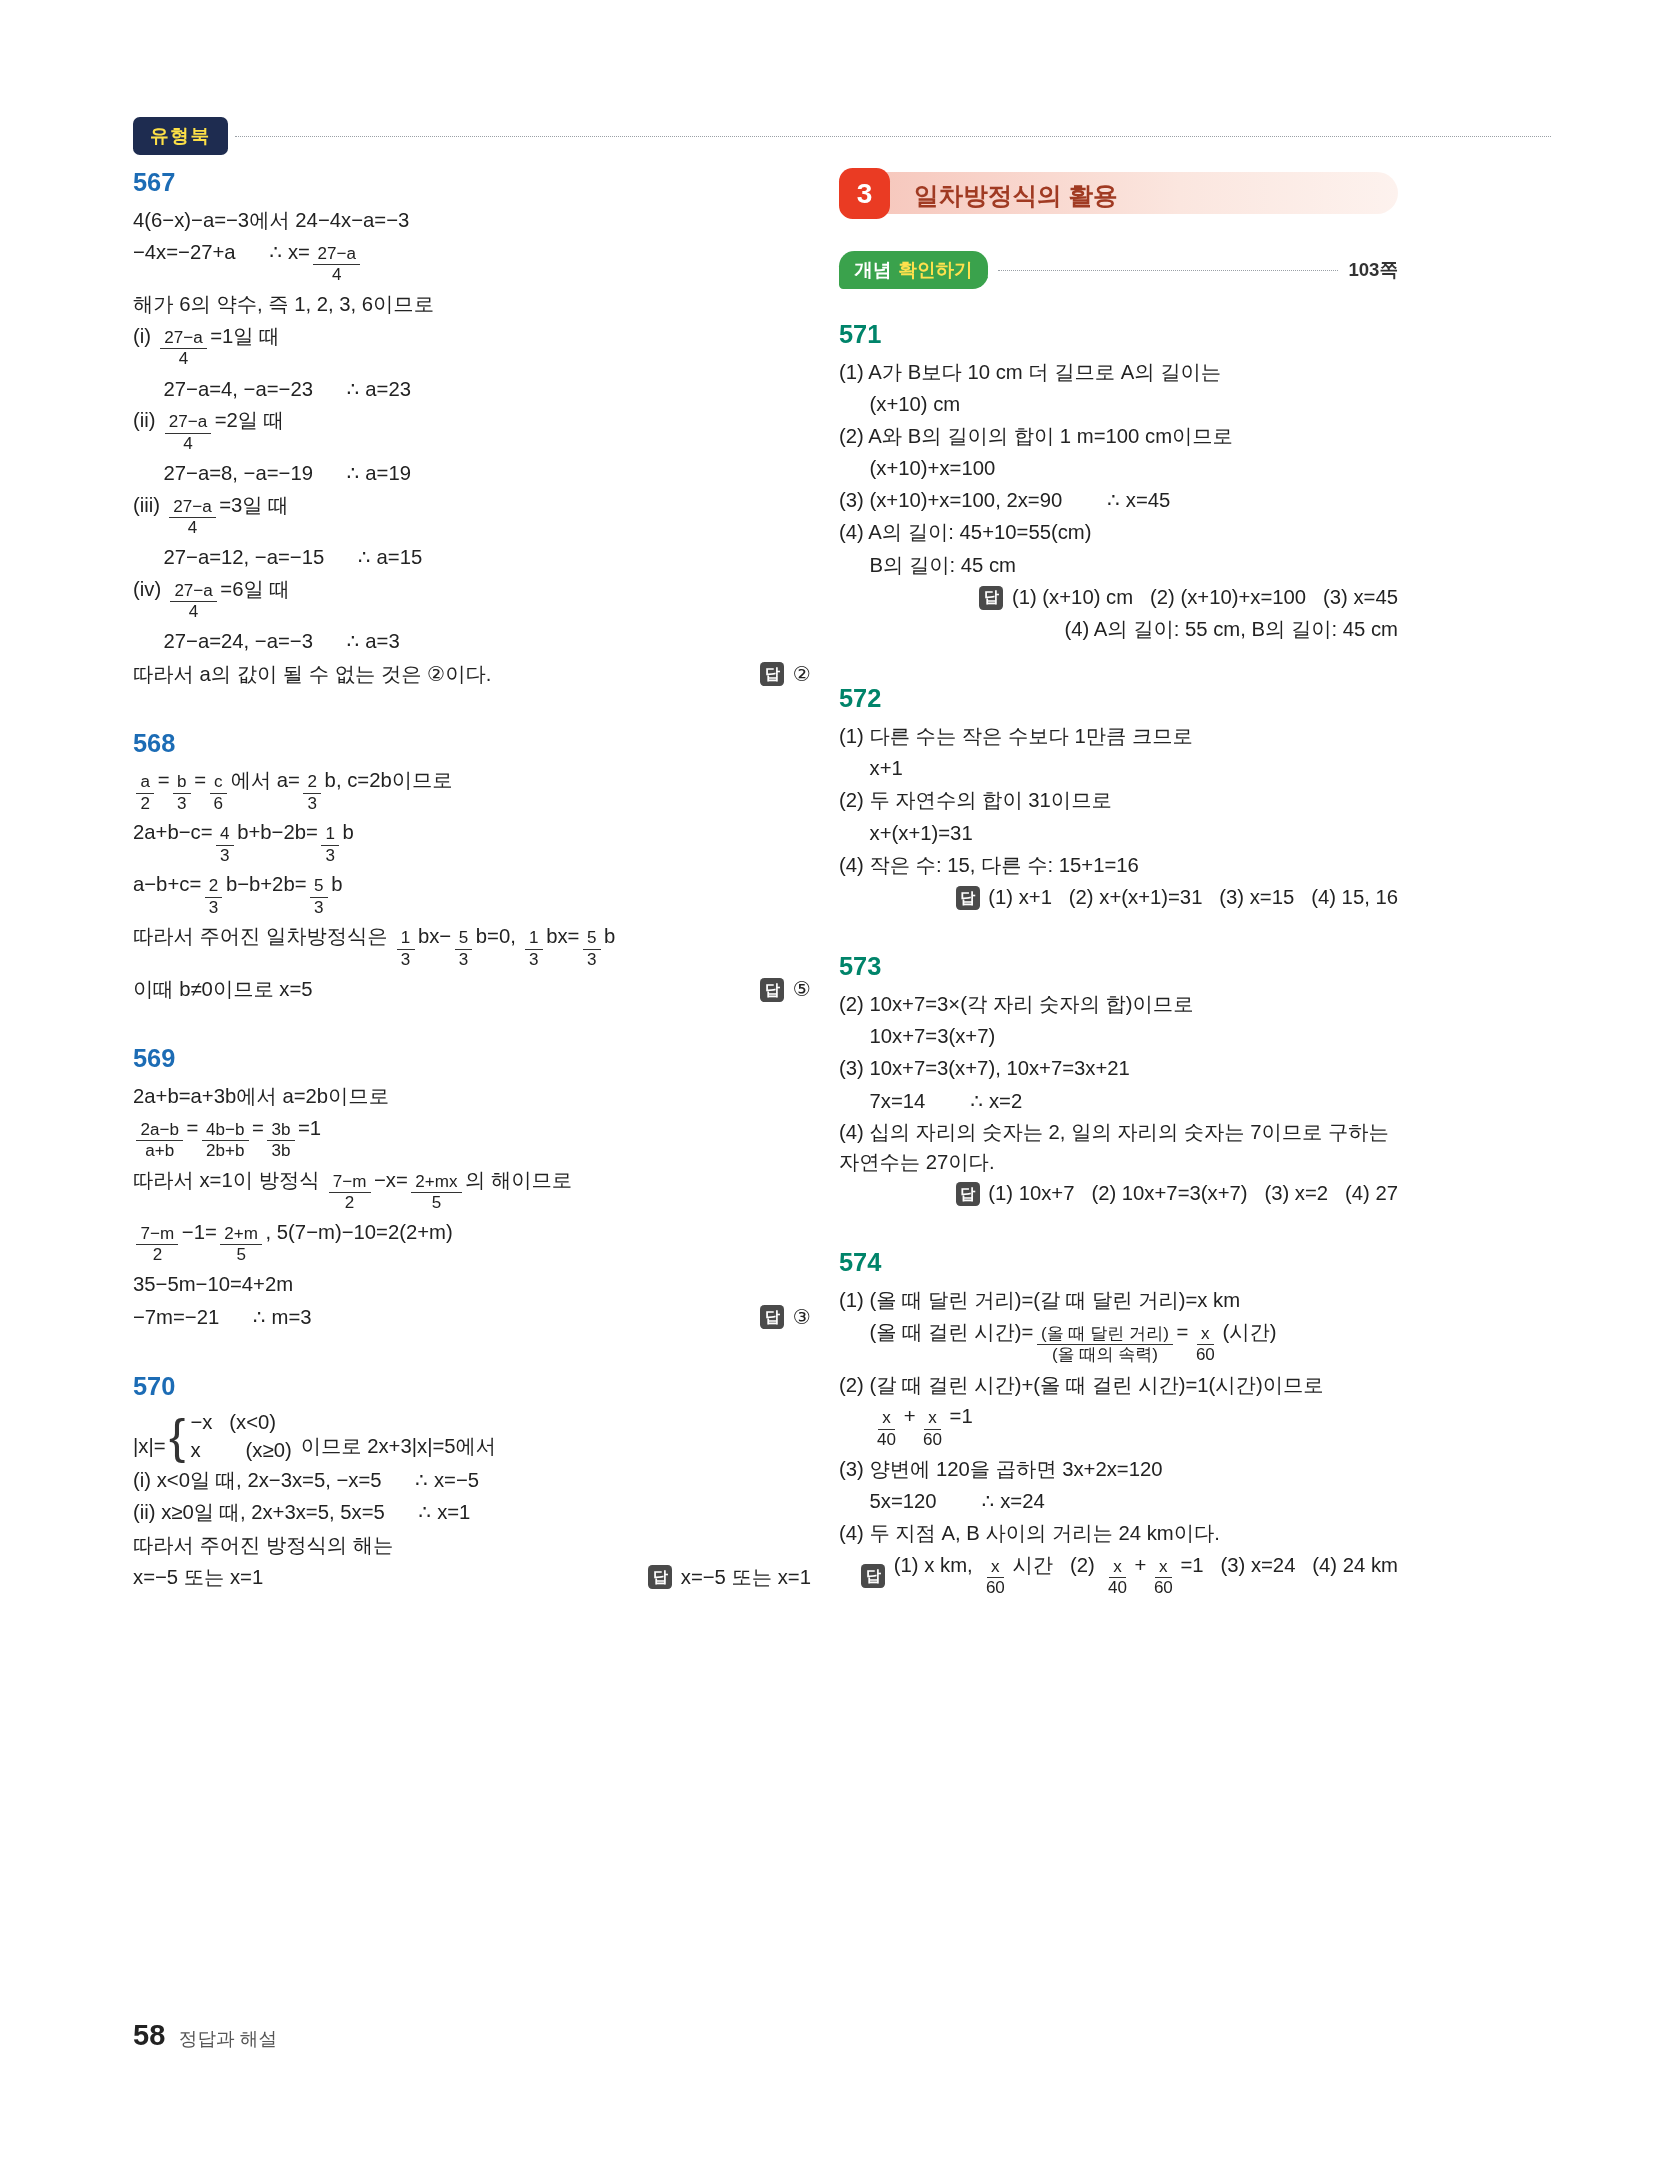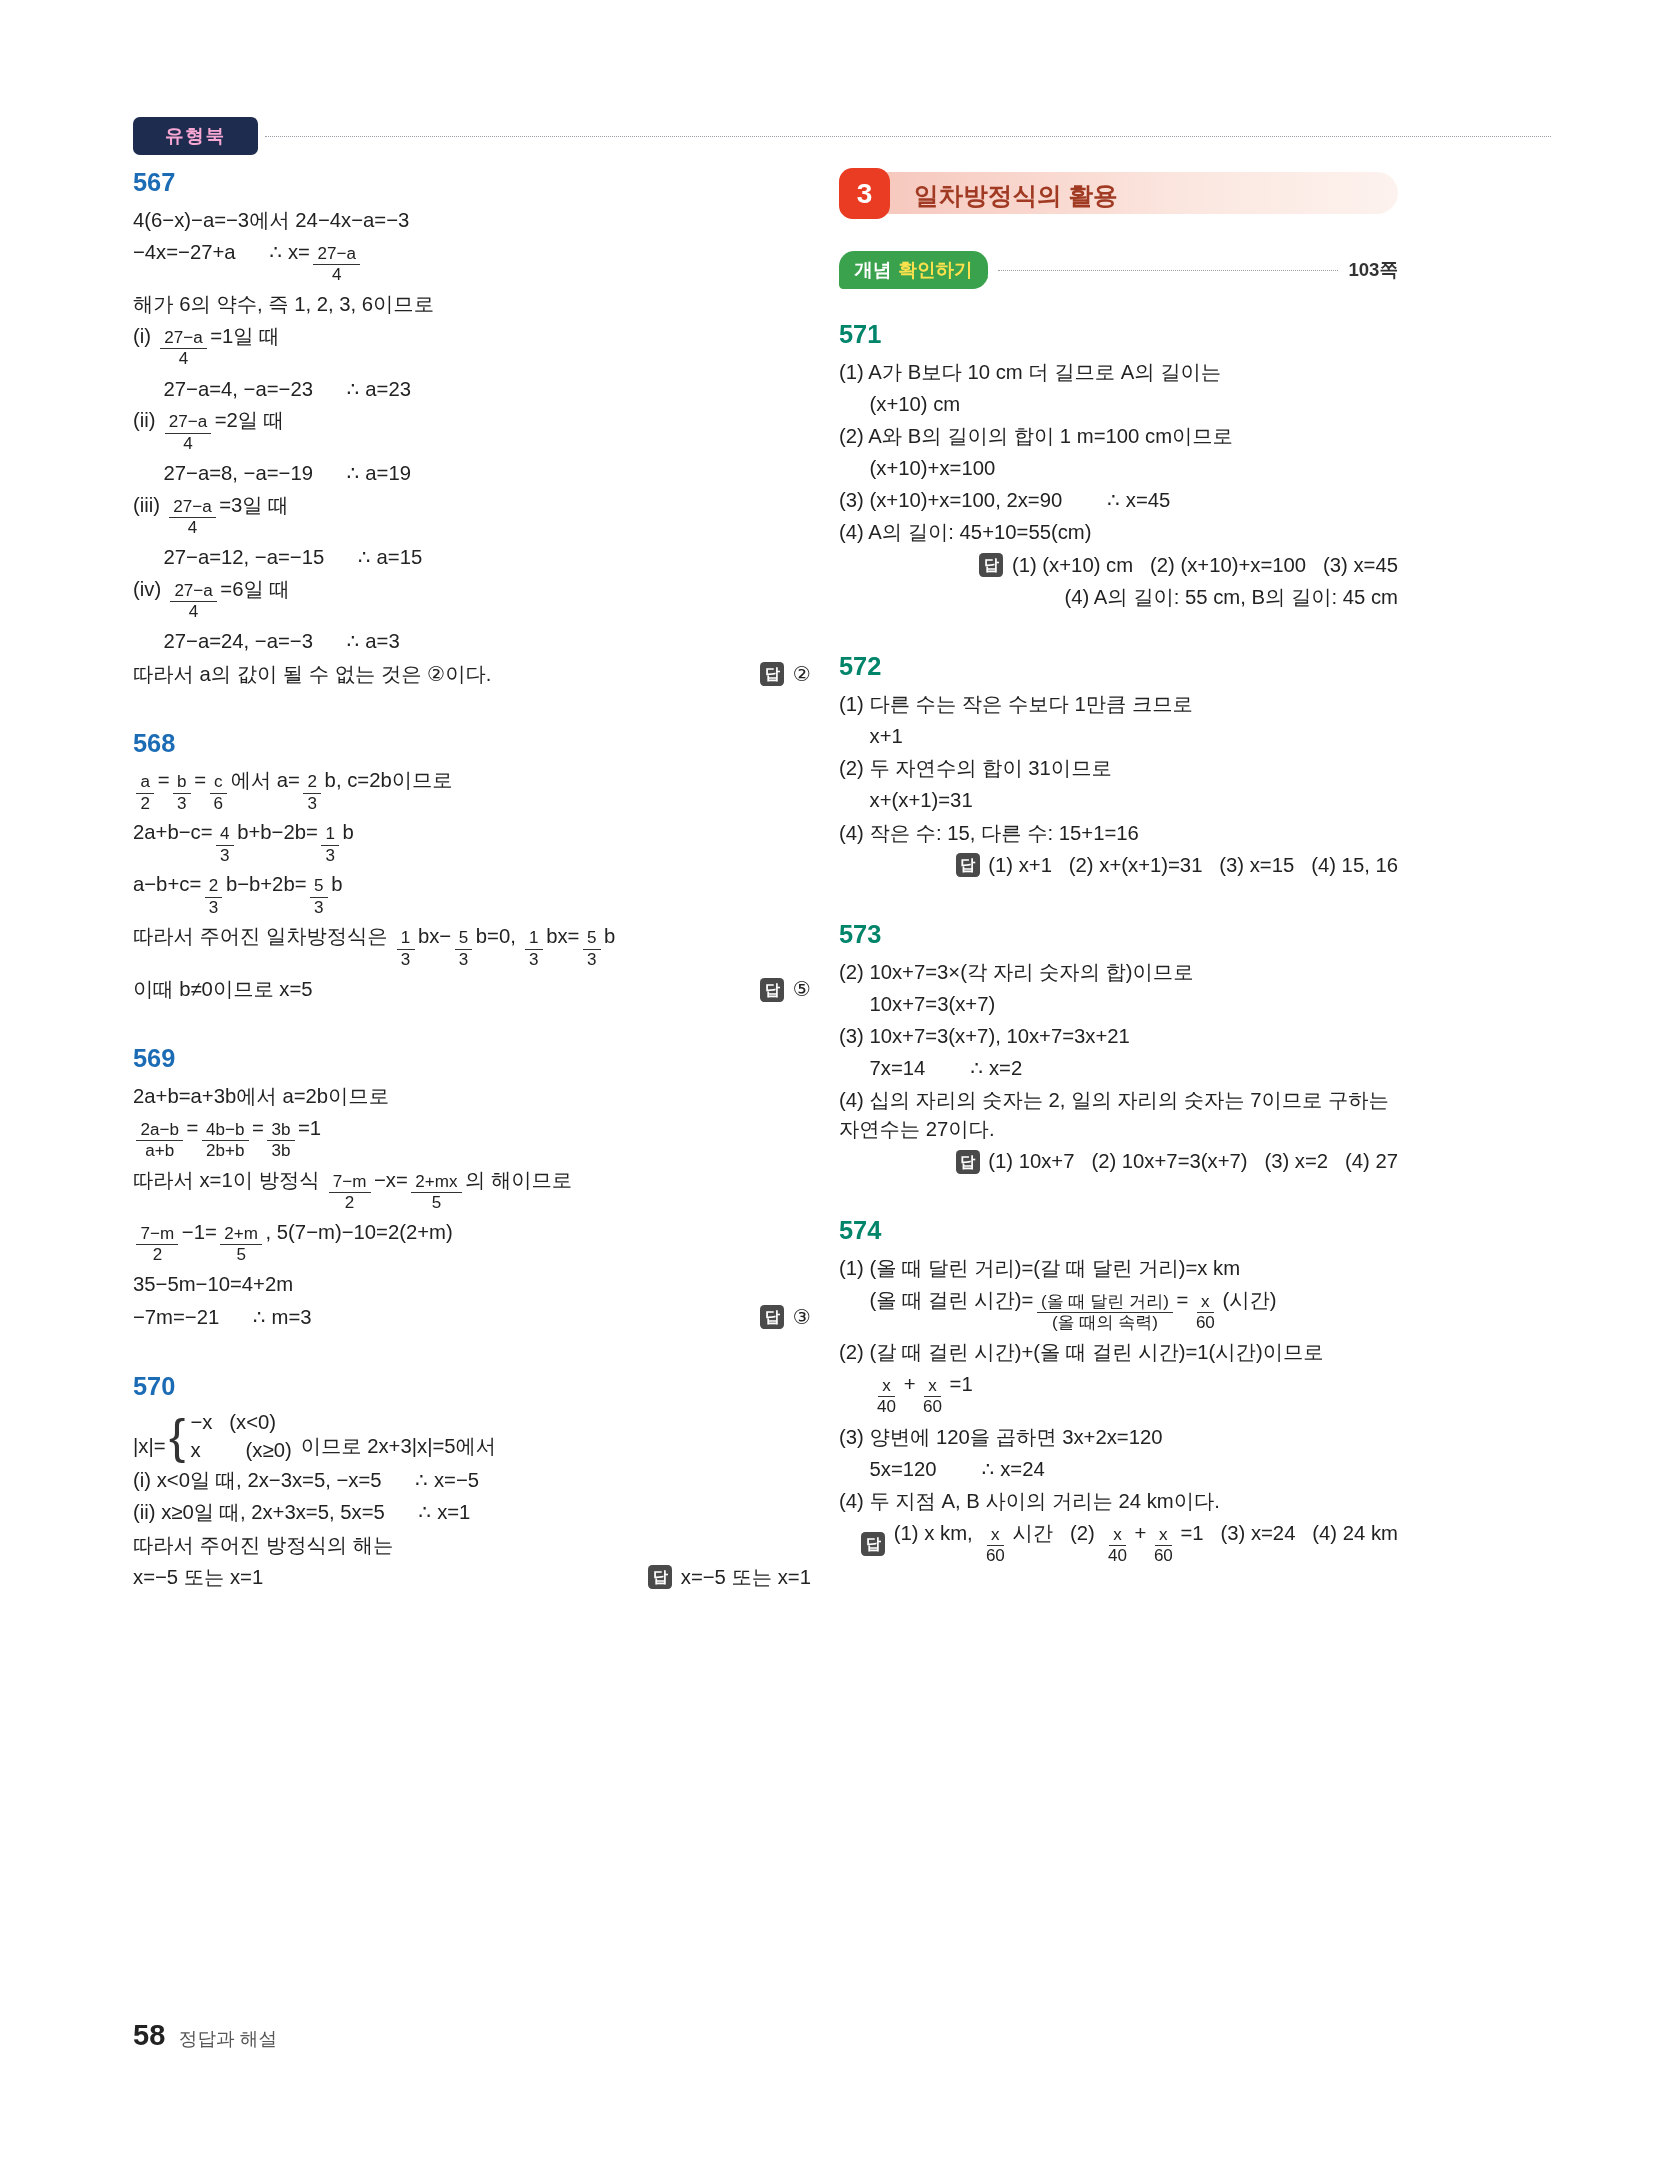--- a/index.html
+++ b/index.html
@@ -2,21 +2,21 @@
 <html style="--badge-navy: #1e2c50; --left-problem-number: #1c6cb5; --right-problem-number: #00846a; --section-red: #ea3b23; --section-title-text: #a03a22; --accent-pink: #f6c5ba; --concept-green: #3aa24c; --concept-highlight: #ffe14d; --answer-badge-gray: #4a4a4a;font-size:13.6px"><head>
 <meta charset="utf-8">
 <style>
   *{margin:0;padding:0;box-sizing:border-box;}
   html,body{background:#ffffff;}
   body{font-family:"Liberation Sans","DejaVu Sans",sans-serif;color:#222;}
   .page{position:relative;width:1675px;height:2175px;background:#ffffff;overflow:hidden;}
 
   
   .top-header{position:absolute;left:133px;top:117px;right:124px;display:flex;align-items:center;gap:6.8px;}
-  .book-badge{background:var(--badge-navy,#1e2c50);color:#f9a8d4;font-weight:bold;font-size:18.6px;padding:6px 32px;border-radius:6.8px;letter-spacing:1.7px;}
+  .book-badge{background:var(--badge-navy,#1e2c50);color:#fde047;font-weight:bold;font-size:18.6px;padding:6px 17px;border-radius:6.8px;letter-spacing:1.7px;}
   .dotted{flex:1;border-top:1.7px dotted #9aa0a6;height:0;}
 
   
   .col-left{position:absolute;left:133px;top:168px;width:678px;}
   .col-right{position:absolute;left:839px;top:168px;width:559px;}
 
   .problem{margin-bottom:39px;}
   .pnum{font-size:25.4px;font-weight:bold;margin-bottom:8.5px;font-family:"Liberation Sans",sans-serif;}
   .col-left .pnum{color:var(--left-problem-number,#1c6cb5);}
   .col-right .pnum{color:var(--right-problem-number,#00846a);}
@@ -215,20 +215,23 @@
           </div>
           <div class="line ind1">
             <span class="ltext">(x+10)+x=100</span>
           </div>
           <div class="line">
             <span class="ltext">(3) (x+10)+x=100, 2x=90        ∴ x=45</span>
           </div>
           <div class="line">
             <span class="ltext">(4) A의 길이: 45+10=55(cm)</span>
           </div>
+          <div class="line ind1">
+            <span class="ltext">B의 길이: 45 cm</span>
+          </div>
           <div class="line ansline">
             <span class="ans">
               <span class="ans-icon">답</span>
               <span class="ans-text">(1) (x+10) cm   (2) (x+10)+x=100   (3) x=45</span>
             </span>
           </div>
           <div class="line ansline">
             <span class="ans">
               <span class="ans-text">(4) A의 길이: 55 cm, B의 길이: 45 cm</span>
             </span>

